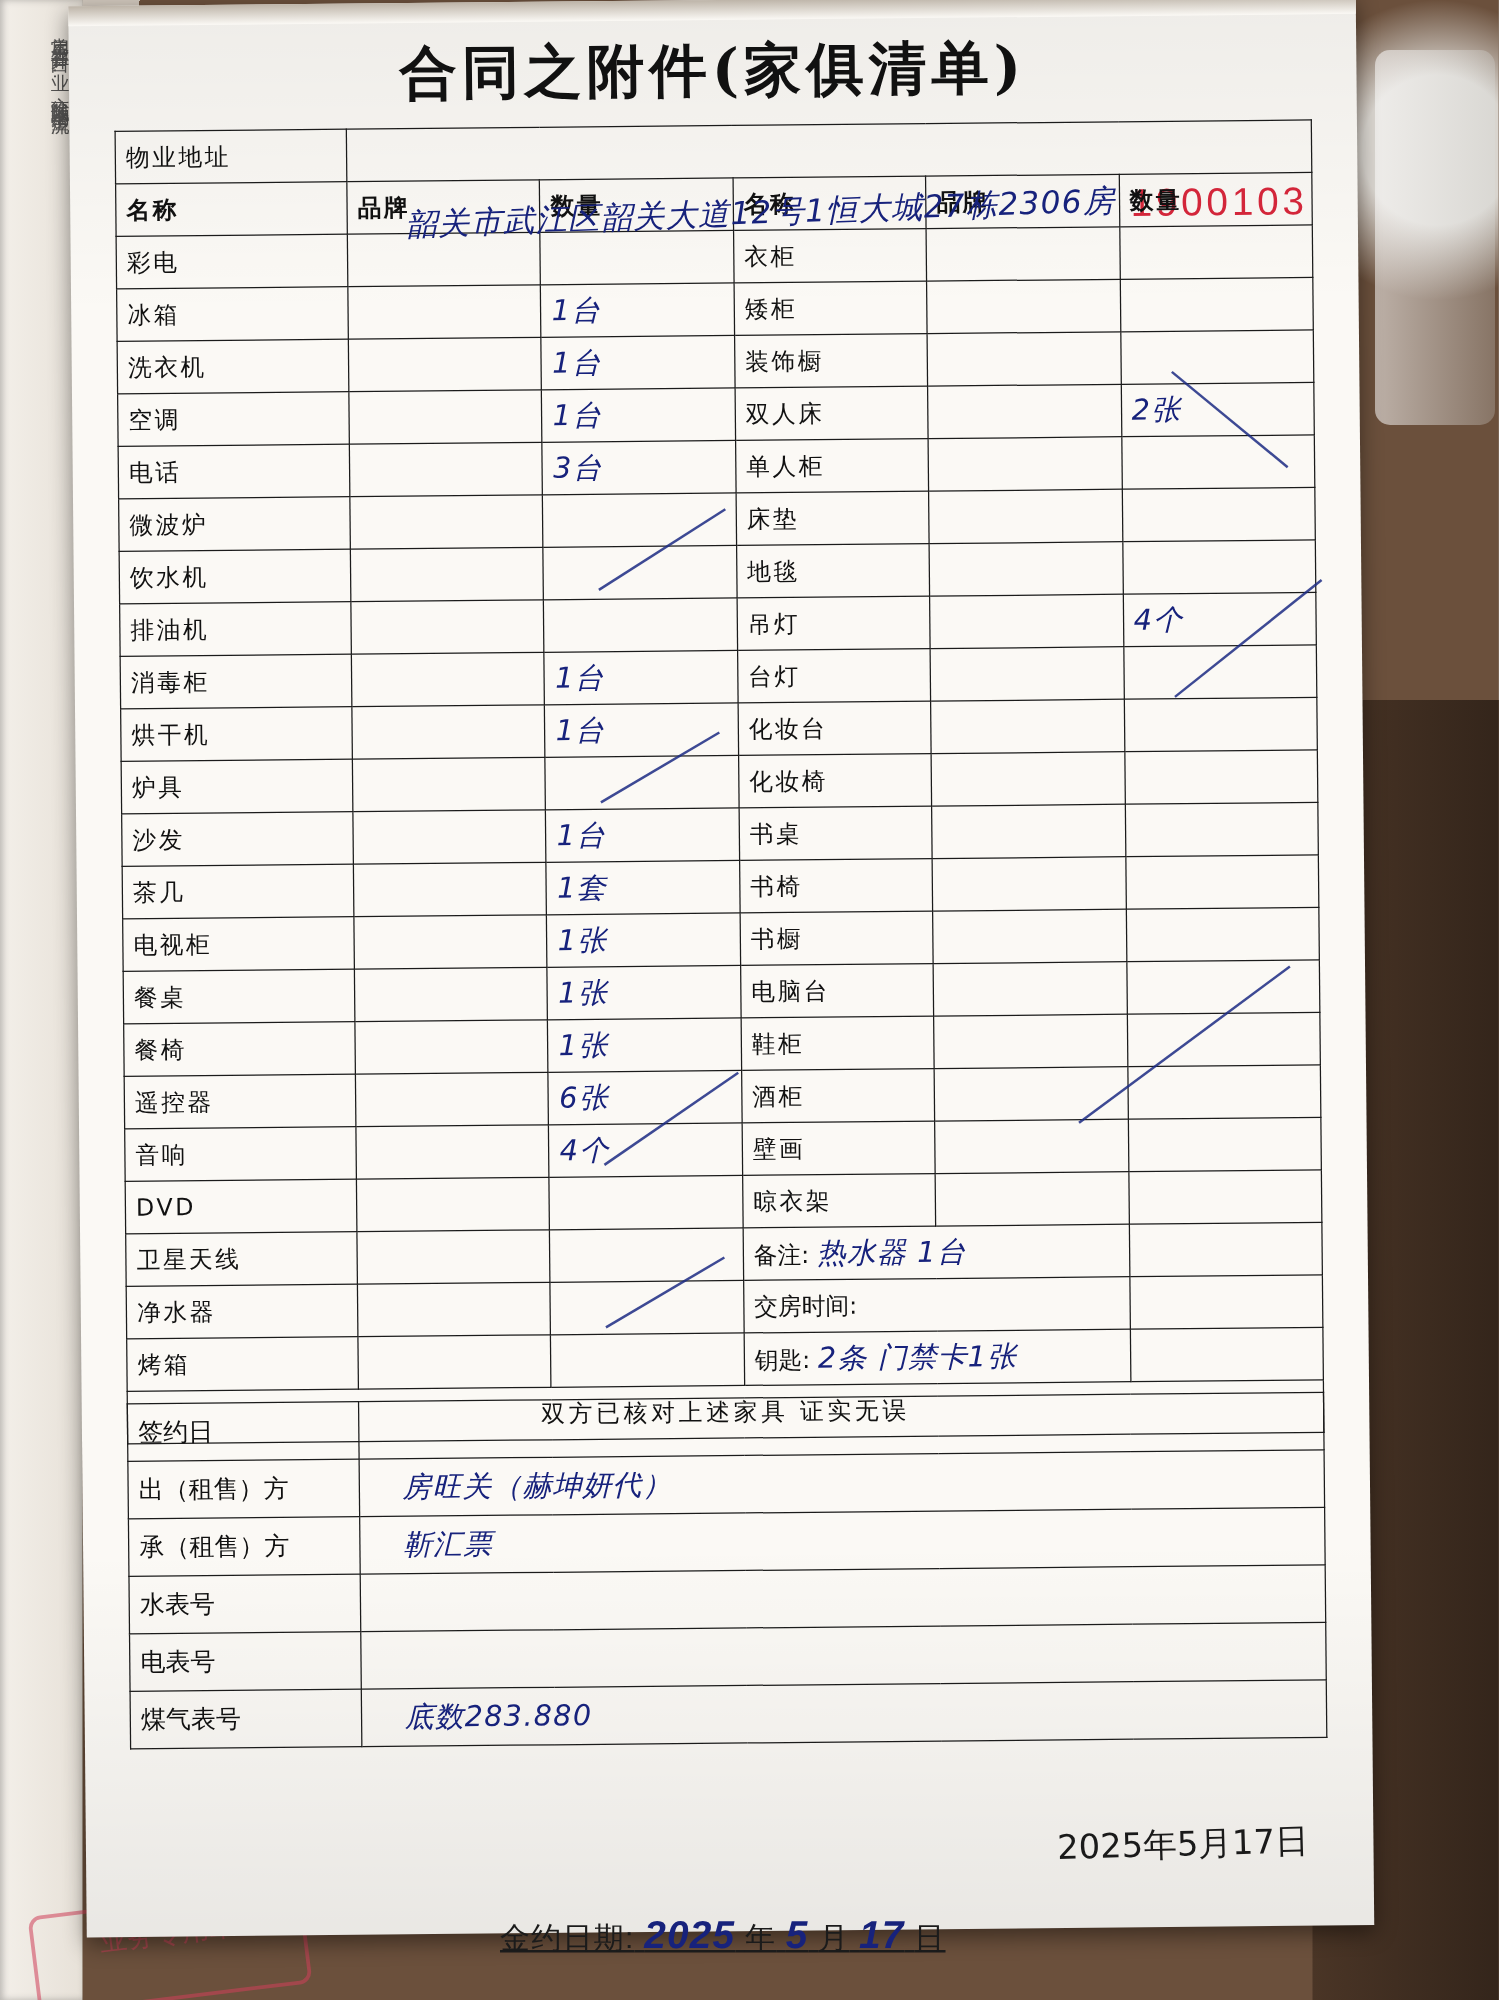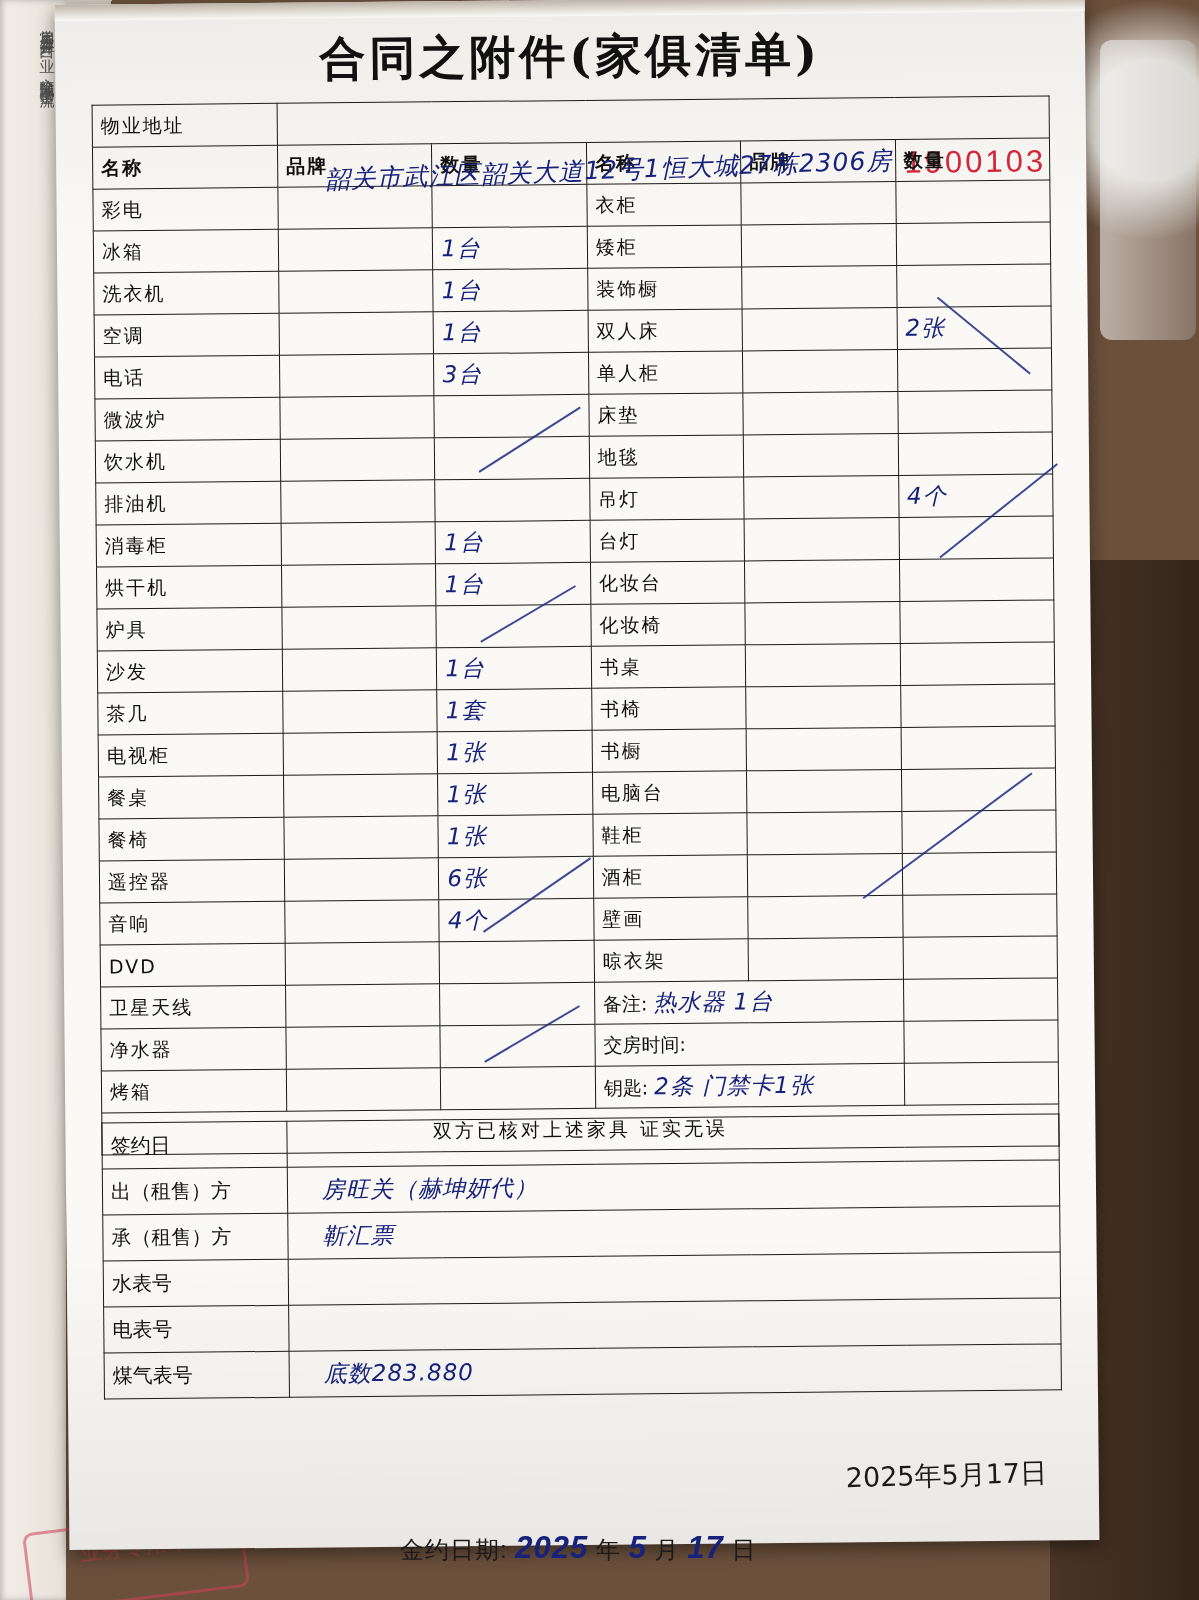--- a/index.html
+++ b/index.html
@@ -115,21 +115,21 @@
   }
   .date-bottom{
     position:absolute;right:52px;bottom:48px;
     font-size:27px;color:#1a1a1a;
     transform:rotate(-1deg);
     font-family:"DejaVu Sans",sans-serif;
   }
   
   .footer-line{
     position:absolute;left:400px;top:1530px;width:560px;
-    font-size:24px;color:#1b1b1b;letter-spacing:1px;
+    font-size:24px;color:#1b1b1b;letter-spacing:1px;text-decoration:underline;
   }
   .footer-line .hwbig{
     font-size:31px;color:#17227c;font-style:italic;font-weight:bold;
   }
   .glass{
     position:absolute;left:1100px;top:40px;width:96px;height:300px;
     background:linear-gradient(90deg,rgba(255,255,255,.55),rgba(220,225,225,.25));
     border-radius:12px;
   }
 </style>

